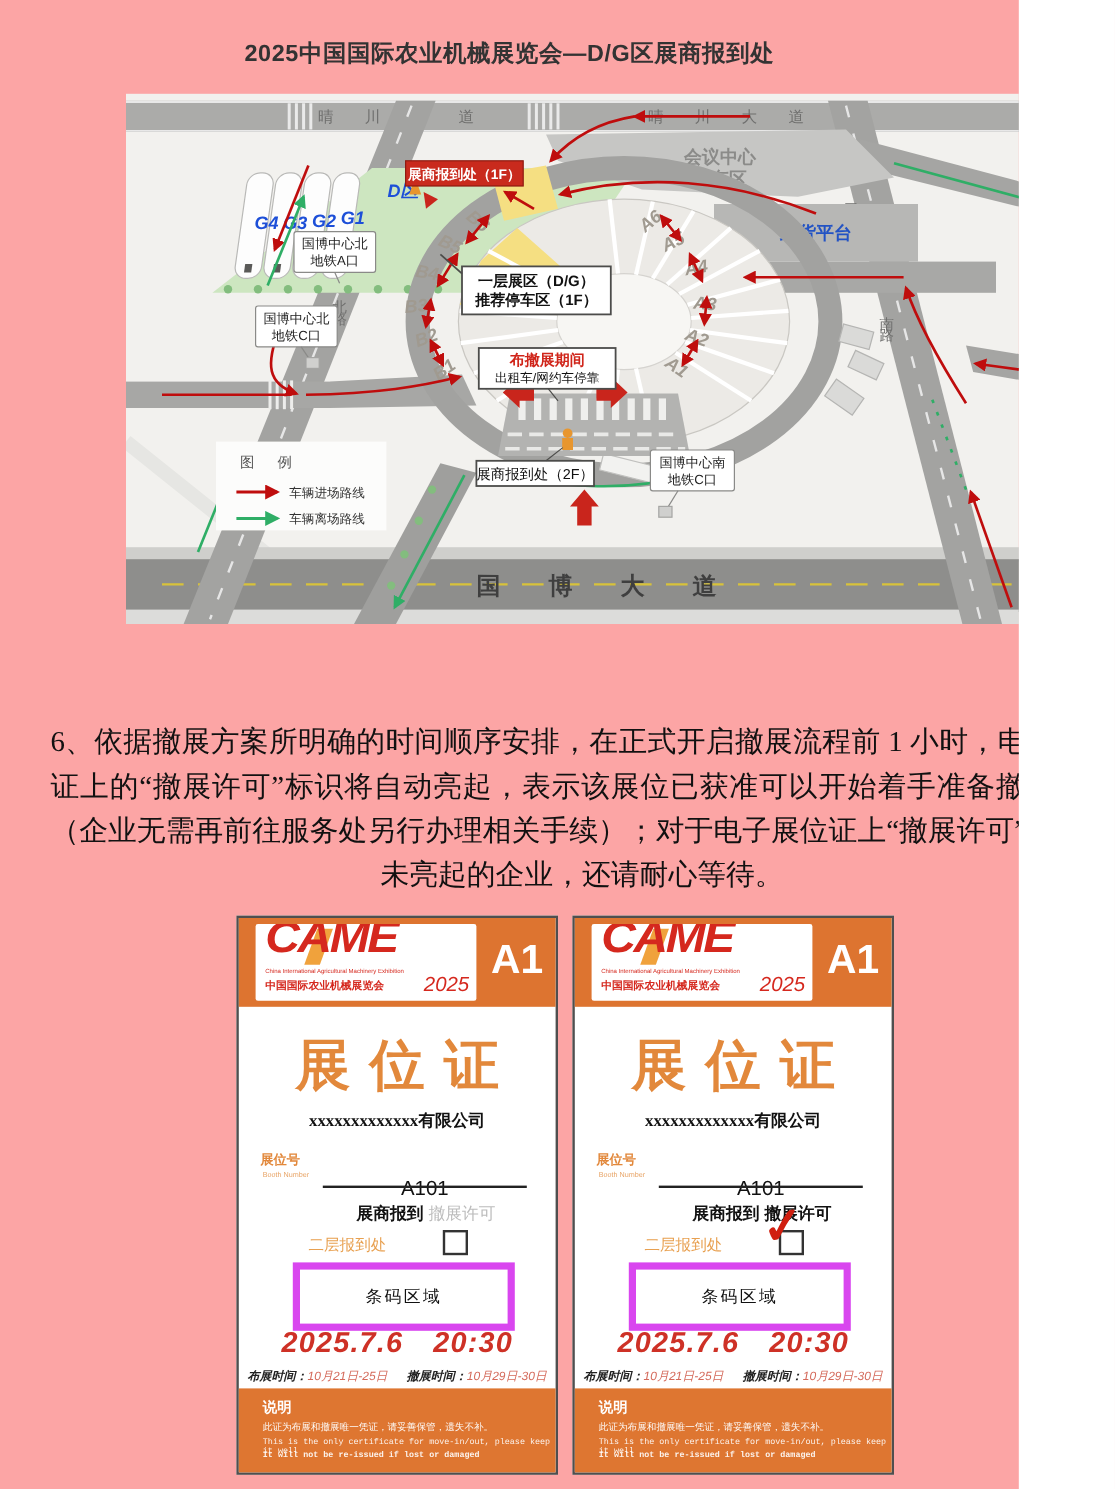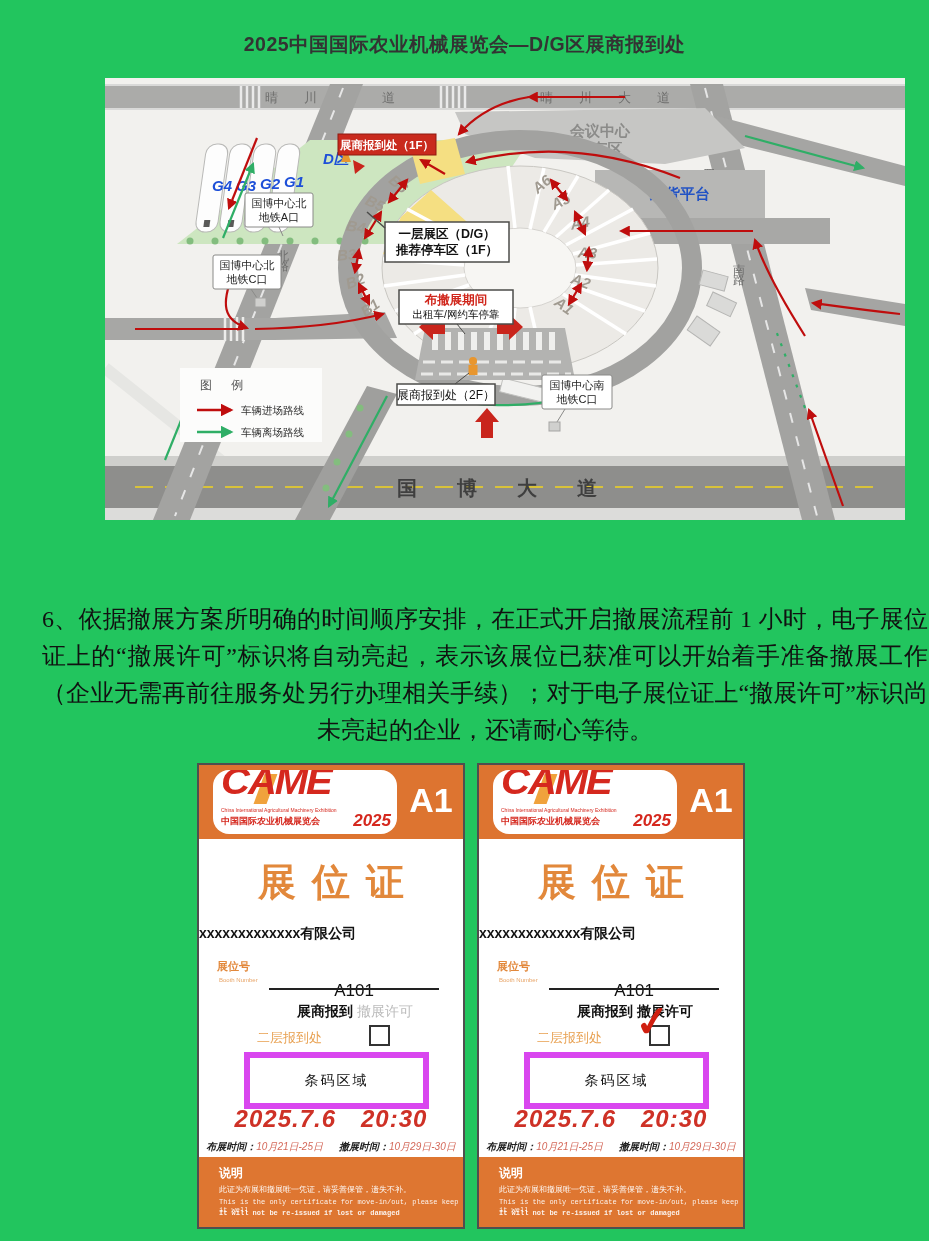--- a/index.html
+++ b/index.html
@@ -1,45 +1,45 @@
 <!DOCTYPE html>
 <html><head>
 <meta charset="utf-8">
 <style>
   html,body{margin:0;padding:0;background:#fff;}
-  .page{position:relative;width:929px;height:1241px;background:#22c55e;overflow:hidden;
+  .page{position:relative;width:849px;height:1241px;background:#fca5a5;overflow:hidden;
         font-family:"Liberation Sans",sans-serif;}
   .page-title{position:absolute;top:31px;left:0;right:0;text-align:center;
         font-size:19.5px;font-weight:bold;color:#333;letter-spacing:.5px;}
   .map-wrap{position:absolute;left:105px;top:78px;width:800px;height:442px;}
   svg{font-family:"Liberation Sans",sans-serif;}
   .para{position:absolute;top:577px;left:22px;width:886px;
         font-family:"Liberation Serif","DejaVu Serif",serif;
         font-size:24px;line-height:37px;color:#111;
         text-align:justify;text-align-last:center;margin-left:20px;}
   
   .card{position:absolute;top:763px;width:268px;height:466px;border:2px solid #4f4f4f;
         background:#fff;box-sizing:border-box;}
   .card.left{left:197px}.card.right{left:477px}
   .c-header{position:absolute;top:0;left:0;right:0;height:74px;background:#DD7430;}
   .logo-panel{position:absolute;top:5px;left:14px;width:184px;height:64px;background:#fff;
-        border-radius:16px;overflow:hidden;}
+        border-radius:2px;overflow:hidden;}
   .logo-accent{position:absolute;left:46px;top:4px;width:13px;height:30px;background:#F0A23C;
         transform:skewX(-20deg);}
   .logo-came{position:absolute;top:-9px;left:8px;font-size:40px;font-weight:bold;font-style:italic;
         color:#D5281E;letter-spacing:-2px;transform:scaleY(.92);transform-origin:top left;}
   .logo-en{position:absolute;top:37px;left:8px;font-size:5px;color:#D5281E;white-space:nowrap;}
   .logo-cn{position:absolute;top:45px;left:8px;font-size:9px;font-weight:bold;color:#D5281E;white-space:nowrap;}
-  .logo-year{position:absolute;top:41px;right:6px;font-size:17px;font-weight:bold;font-style:italic;color:#D5281E;}
+  .logo-year{position:absolute;top:41px;right:6px;font-size:17px;font-weight:normal;font-style:italic;color:#D5281E;}
   .zone-code{position:absolute;left:200px;width:64px;top:16px;text-align:center;
         font-size:34px;font-weight:bold;color:#fff;}
-  .c-title{position:absolute;top:92px;left:0;right:0;text-align:center;font-size:38px;font-weight:bold;
+  .c-title{position:absolute;top:92px;left:0;right:0;text-align:center;font-size:46px;font-weight:bold;
         color:#E2883B;letter-spacing:16px;text-indent:16px;}
-  .c-company{position:absolute;top:160px;left:0;right:0;font-size:14px;
-        font-weight:bold;color:#111;}
+  .c-company{position:absolute;top:160px;left:0;right:0;text-align:center;font-size:14px;
+        font-weight:bold;color:#111;font-family:Liberation Serif, serif;}
   .booth-label{position:absolute;top:194px;left:18px;font-size:11px;font-weight:bold;color:#E2883B;}
   .booth-label-en{position:absolute;top:212px;left:20px;font-size:6px;color:#E8A568;}
   .booth-no{position:absolute;top:195px;left:70px;width:170px;text-align:center;font-size:17px;color:#111;margin-top:21px;}
   .booth-line{position:absolute;top:223px;left:70px;width:170px;border-bottom:2px solid #222;}
   .checkin-label{position:absolute;top:238px;left:62px;font-size:14px;font-weight:bold;color:#111;margin-left:36px;}
   .permit-label{position:absolute;top:238px;left:158px;font-size:14px;color:#bcbcbc;}
   .card.right .permit-label{color:#111;font-weight:bold;}
   .floor2-label{position:absolute;top:264px;left:58px;font-size:13px;color:#E8A050;}
   .checkbox{position:absolute;top:260px;left:170px;width:17px;height:17px;border:2px solid #333;background:#fff;}
   .checkmark{position:absolute;top:236px;left:156px;font-size:42px;font-weight:bold;color:#D01F10;

